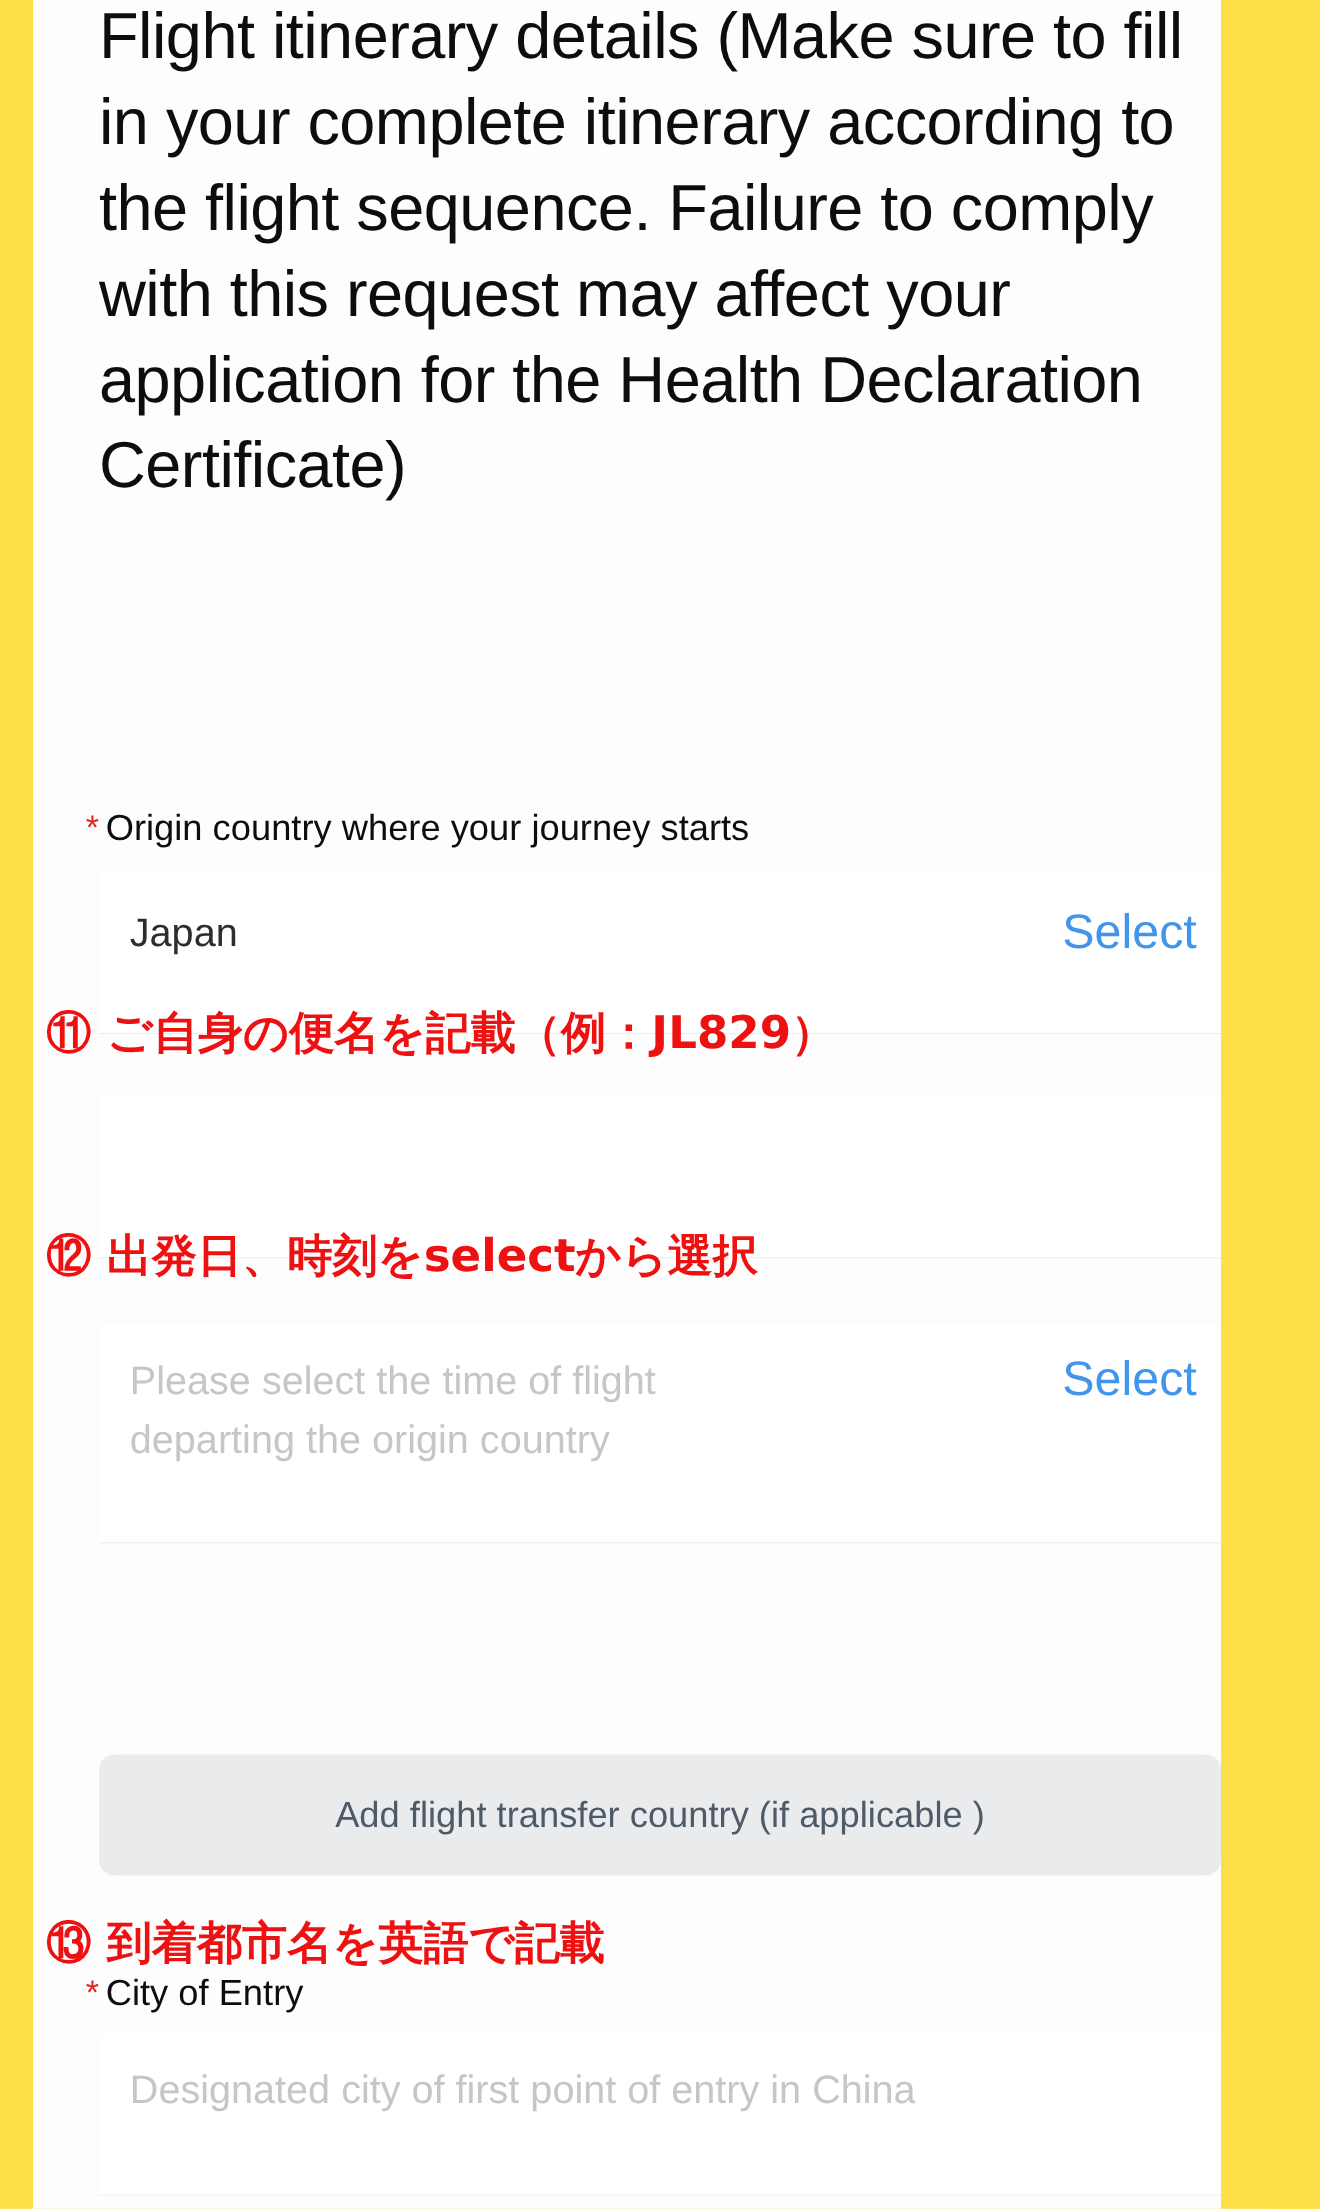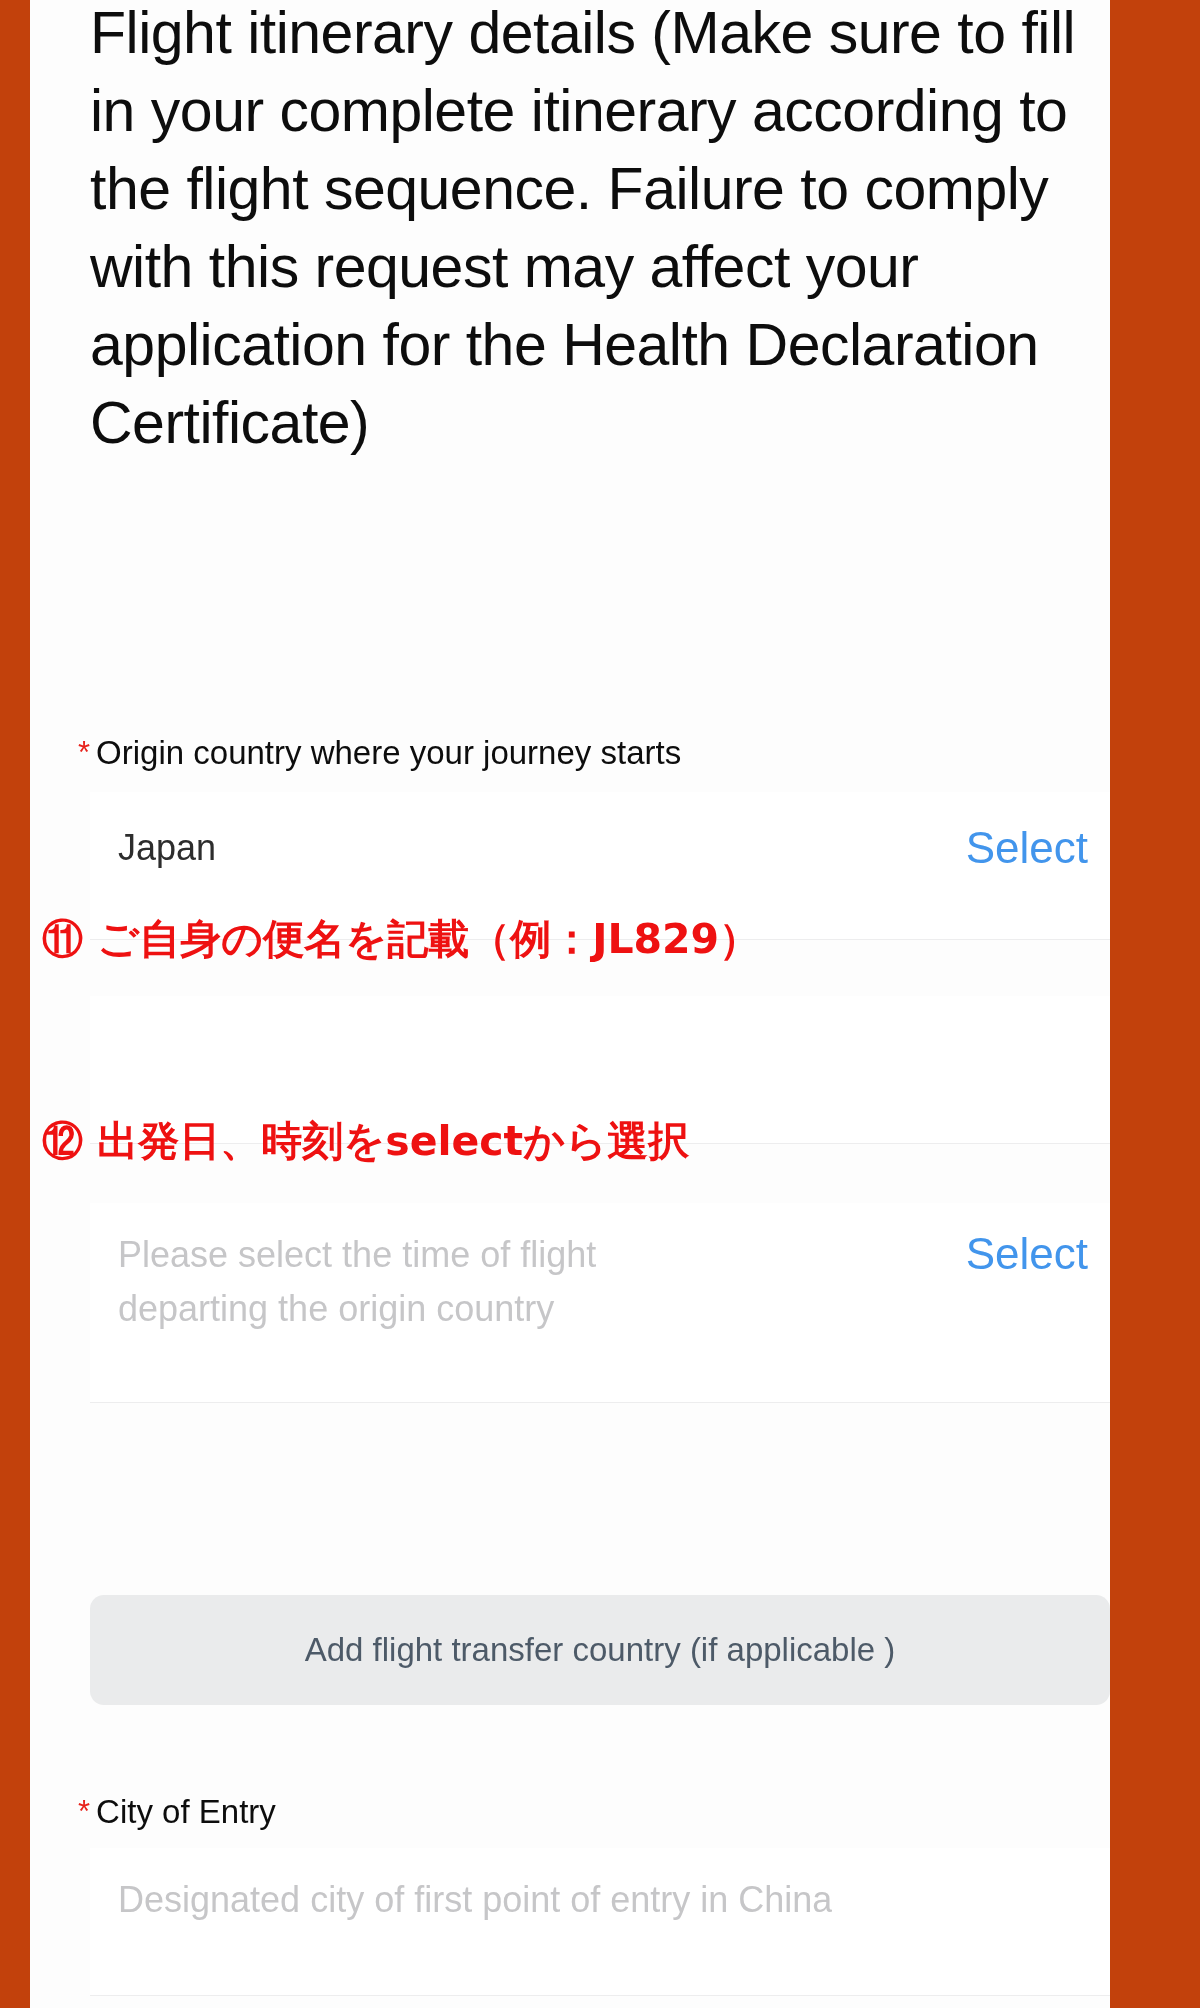--- a/index.html
+++ b/index.html
@@ -15,21 +15,21 @@
     overflow: hidden;
     position: relative;
   }
 
   
   .page {
     position: absolute;
     left: 0; top: 0;
     width: 1200px;
     height: 2008px;
-    background: #c2410c;
+    background: #fde047;
   }
   .card {
     position: absolute;
     left: 30px;
     top: 0;
     width: 1080px;
     min-height: 2008px;
     background: #fdfdfd;
   }
 
@@ -171,20 +171,21 @@
     <div class="field-row" style="top:1203px; height:200px;">
       <div class="field-placeholder wrap" style="top:25px;">Please select the time of flight departing the origin country</div>
       <div class="select-link" style="top:25px;">Select</div>
       <div class="divider"></div>
     </div>
 
     <div class="add-btn" style="top:1595px;">
       <span>Add flight transfer country (if applicable )</span>
     </div>
 
+    <div class="anno" style="top:1742px;">⑬ 到着都市名を英語で記載</div>
 
     <div class="field-label" style="top:1792px;">
       <span class="star">*</span><span>City of Entry</span>
     </div>
 
     <div class="field-row" style="top:1848px; height:148px; overflow:hidden;">
       <div class="field-placeholder" style="top:25px;">Designated city of first point of entry in China</div>
       <div class="divider"></div>
     </div>
 

